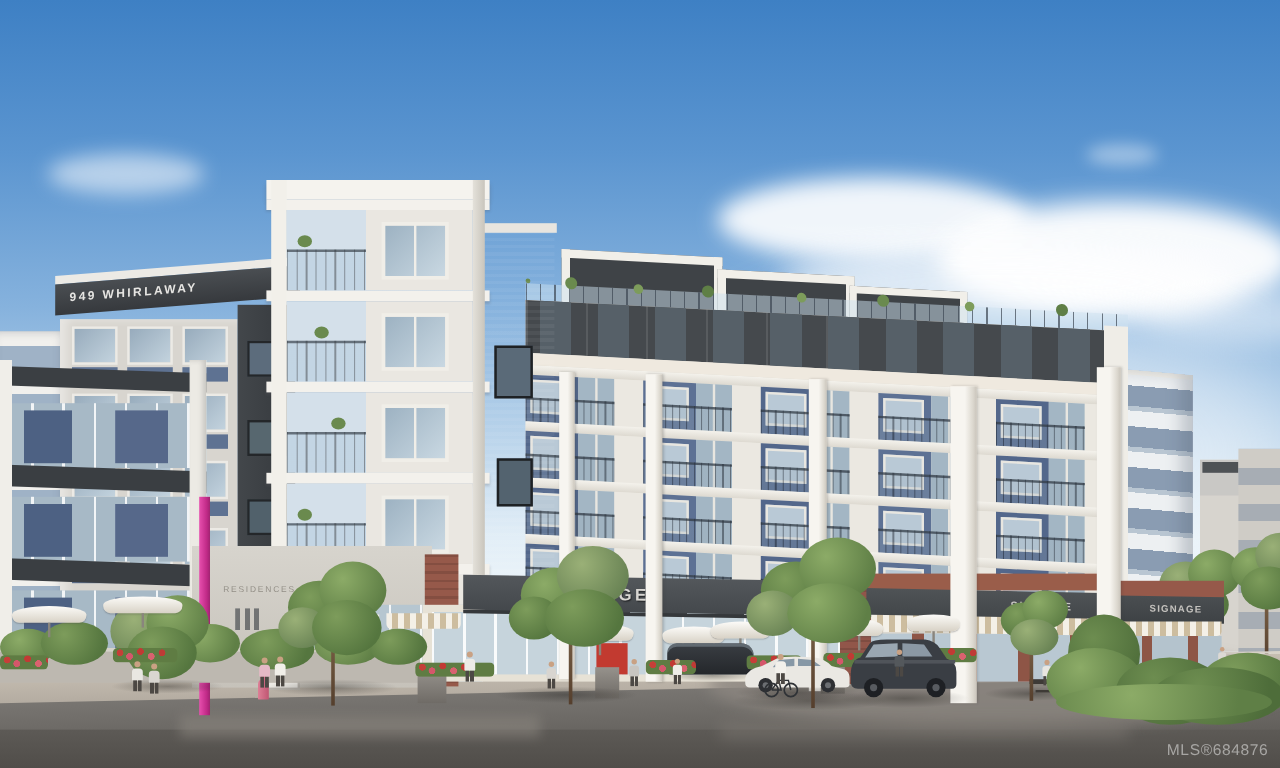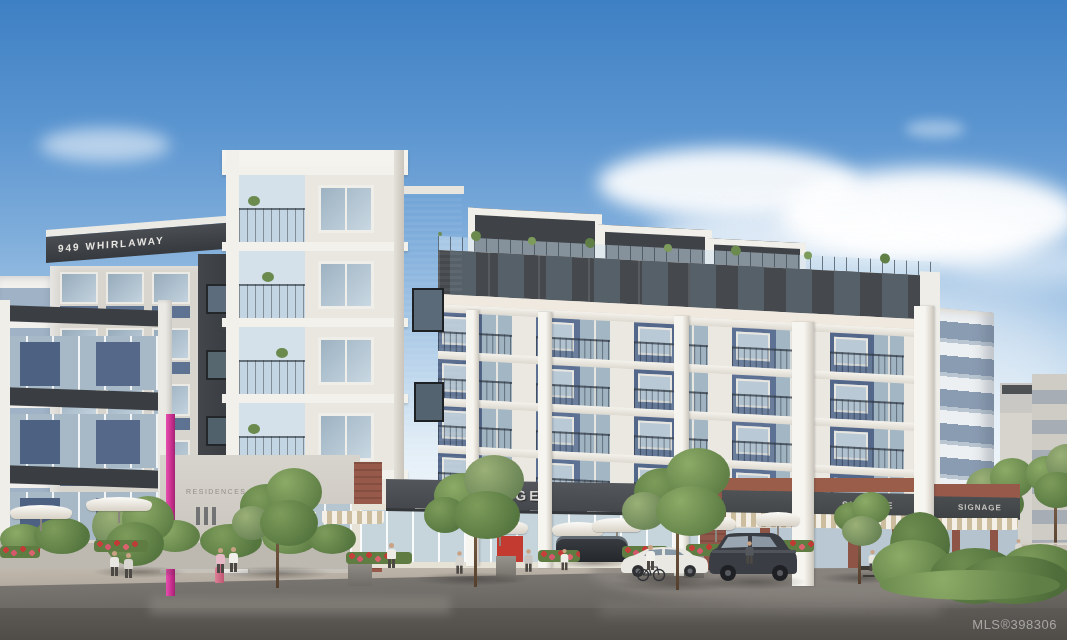--- a/index.html
+++ b/index.html
@@ -605,14 +605,14 @@
 
   <div class="abs" style="left:860px;top:495px;width:210px;height:115px;z-index:12;">
     <div class="blob g4" style="left:30px;top:17px;width:60px;height:66px;"></div>
     <div class="blob g1" style="left:12px;top:45px;width:80px;height:54px;"></div>
     <div class="blob g4" style="left:70px;top:53px;width:90px;height:56px;"></div>
     <div class="blob g2" style="left:140px;top:49px;width:80px;height:52px;"></div>
     <div class="blob g4" style="left:100px;top:61px;width:110px;height:48px;"></div>
     <div class="blob g1" style="left:20px;top:75px;width:180px;height:30px;"></div>
   </div>
 
-  <div class="abs" id="watermark">MLS®398306</div>
+  <div class="abs" id="watermark">MLS®684876</div>
 </div>
 
 </body></html>

